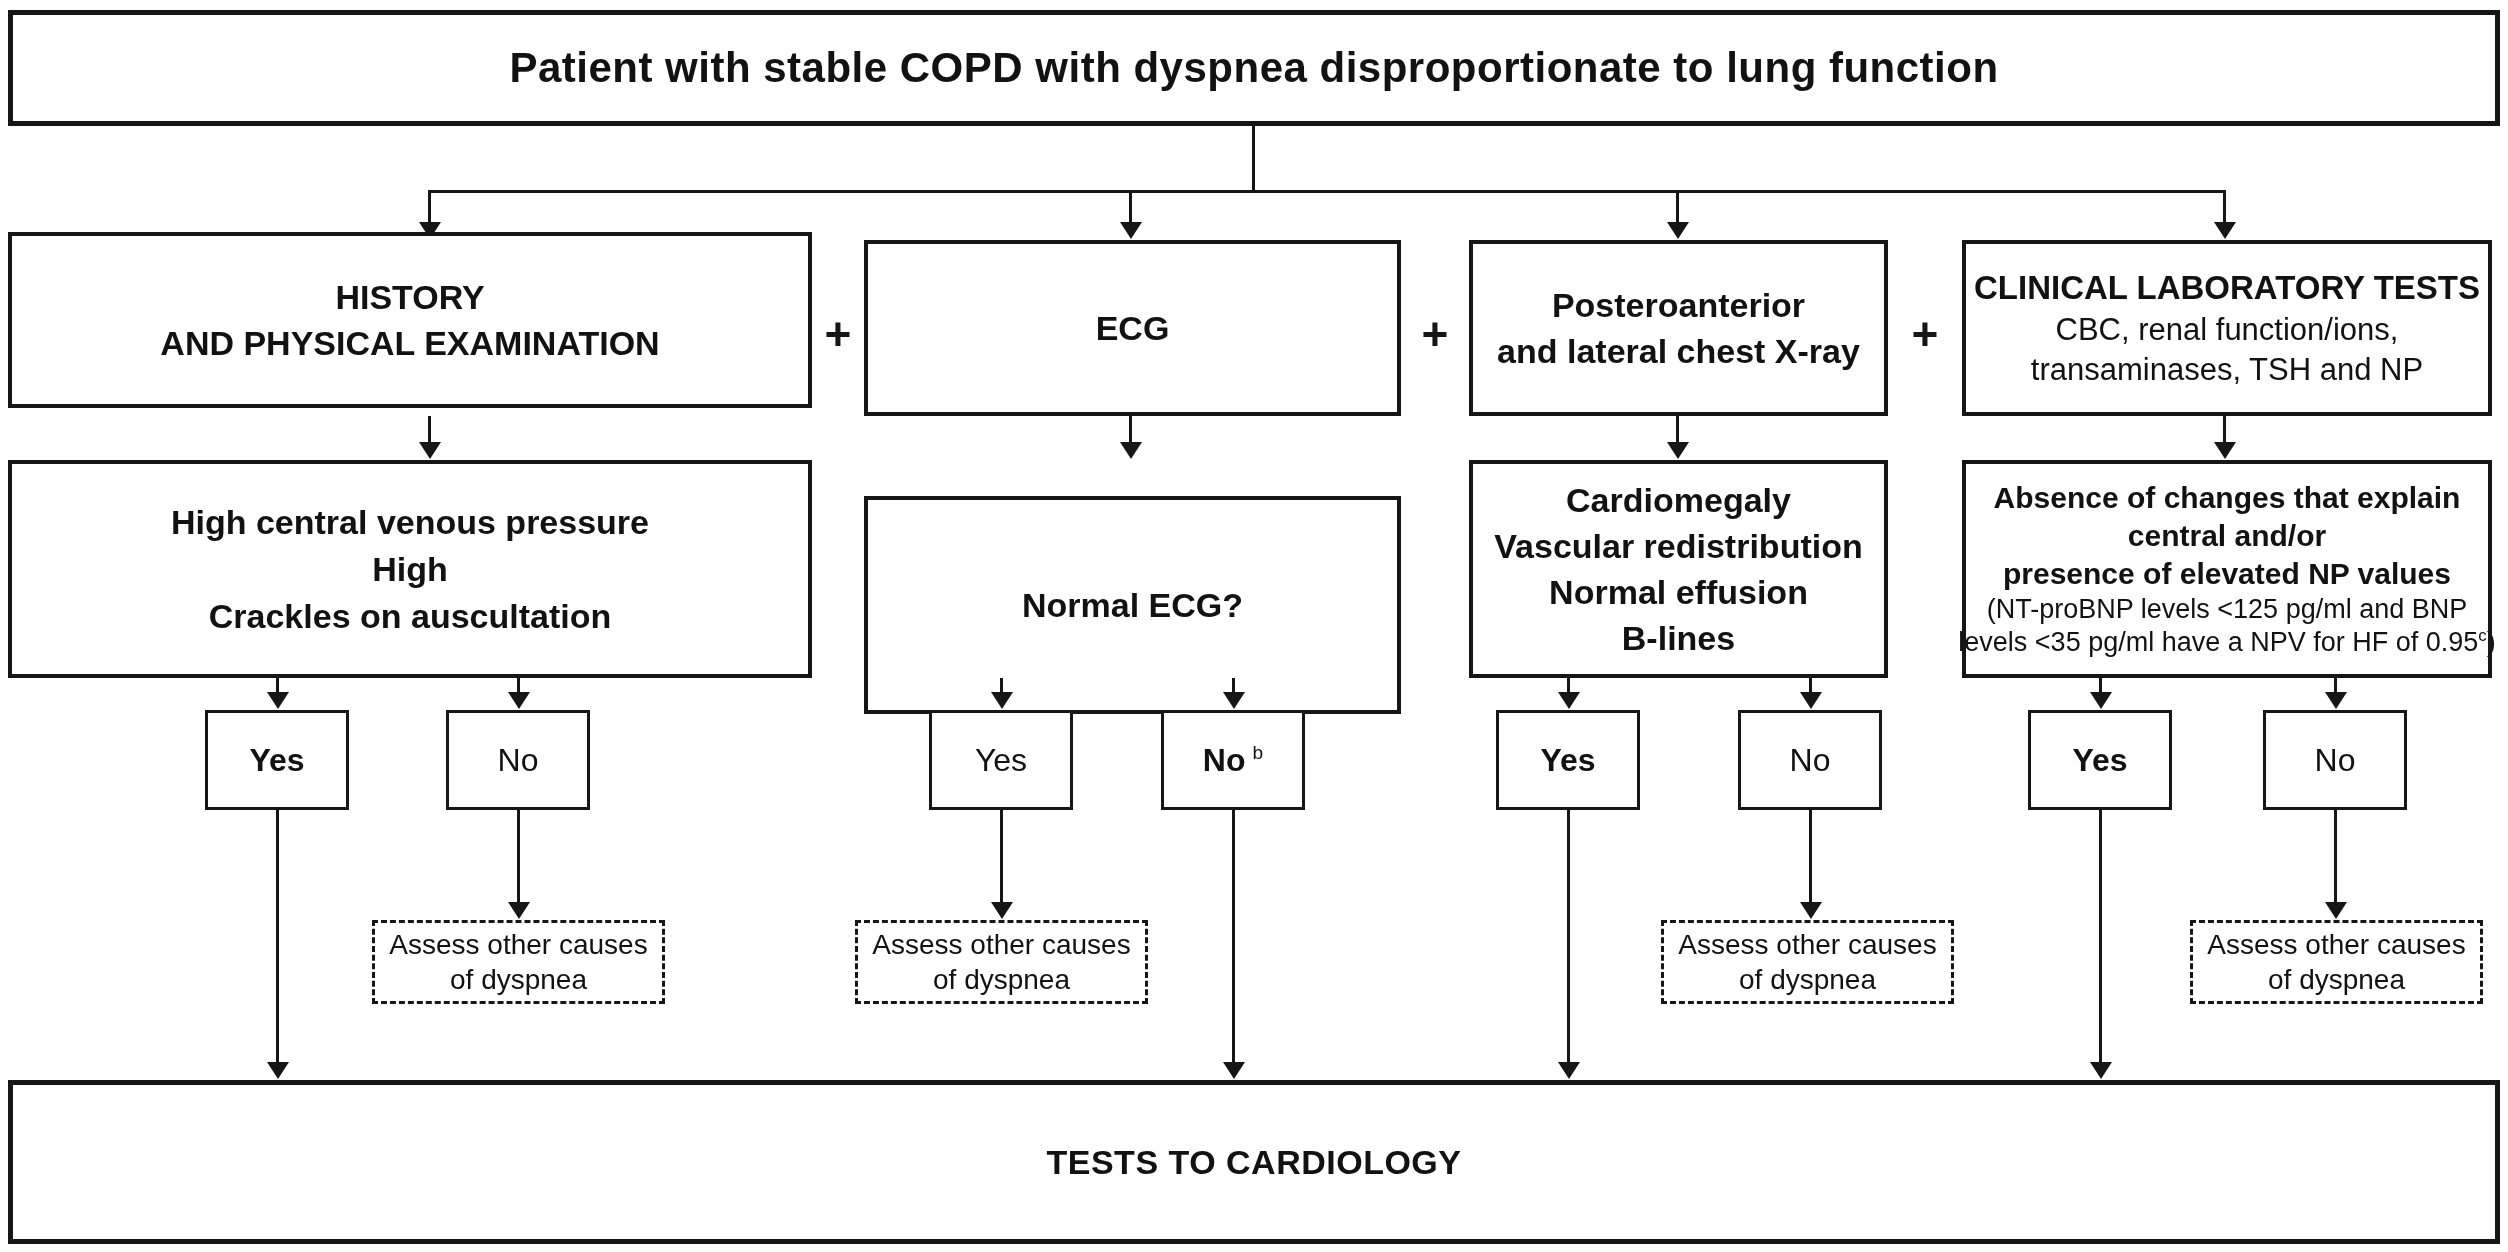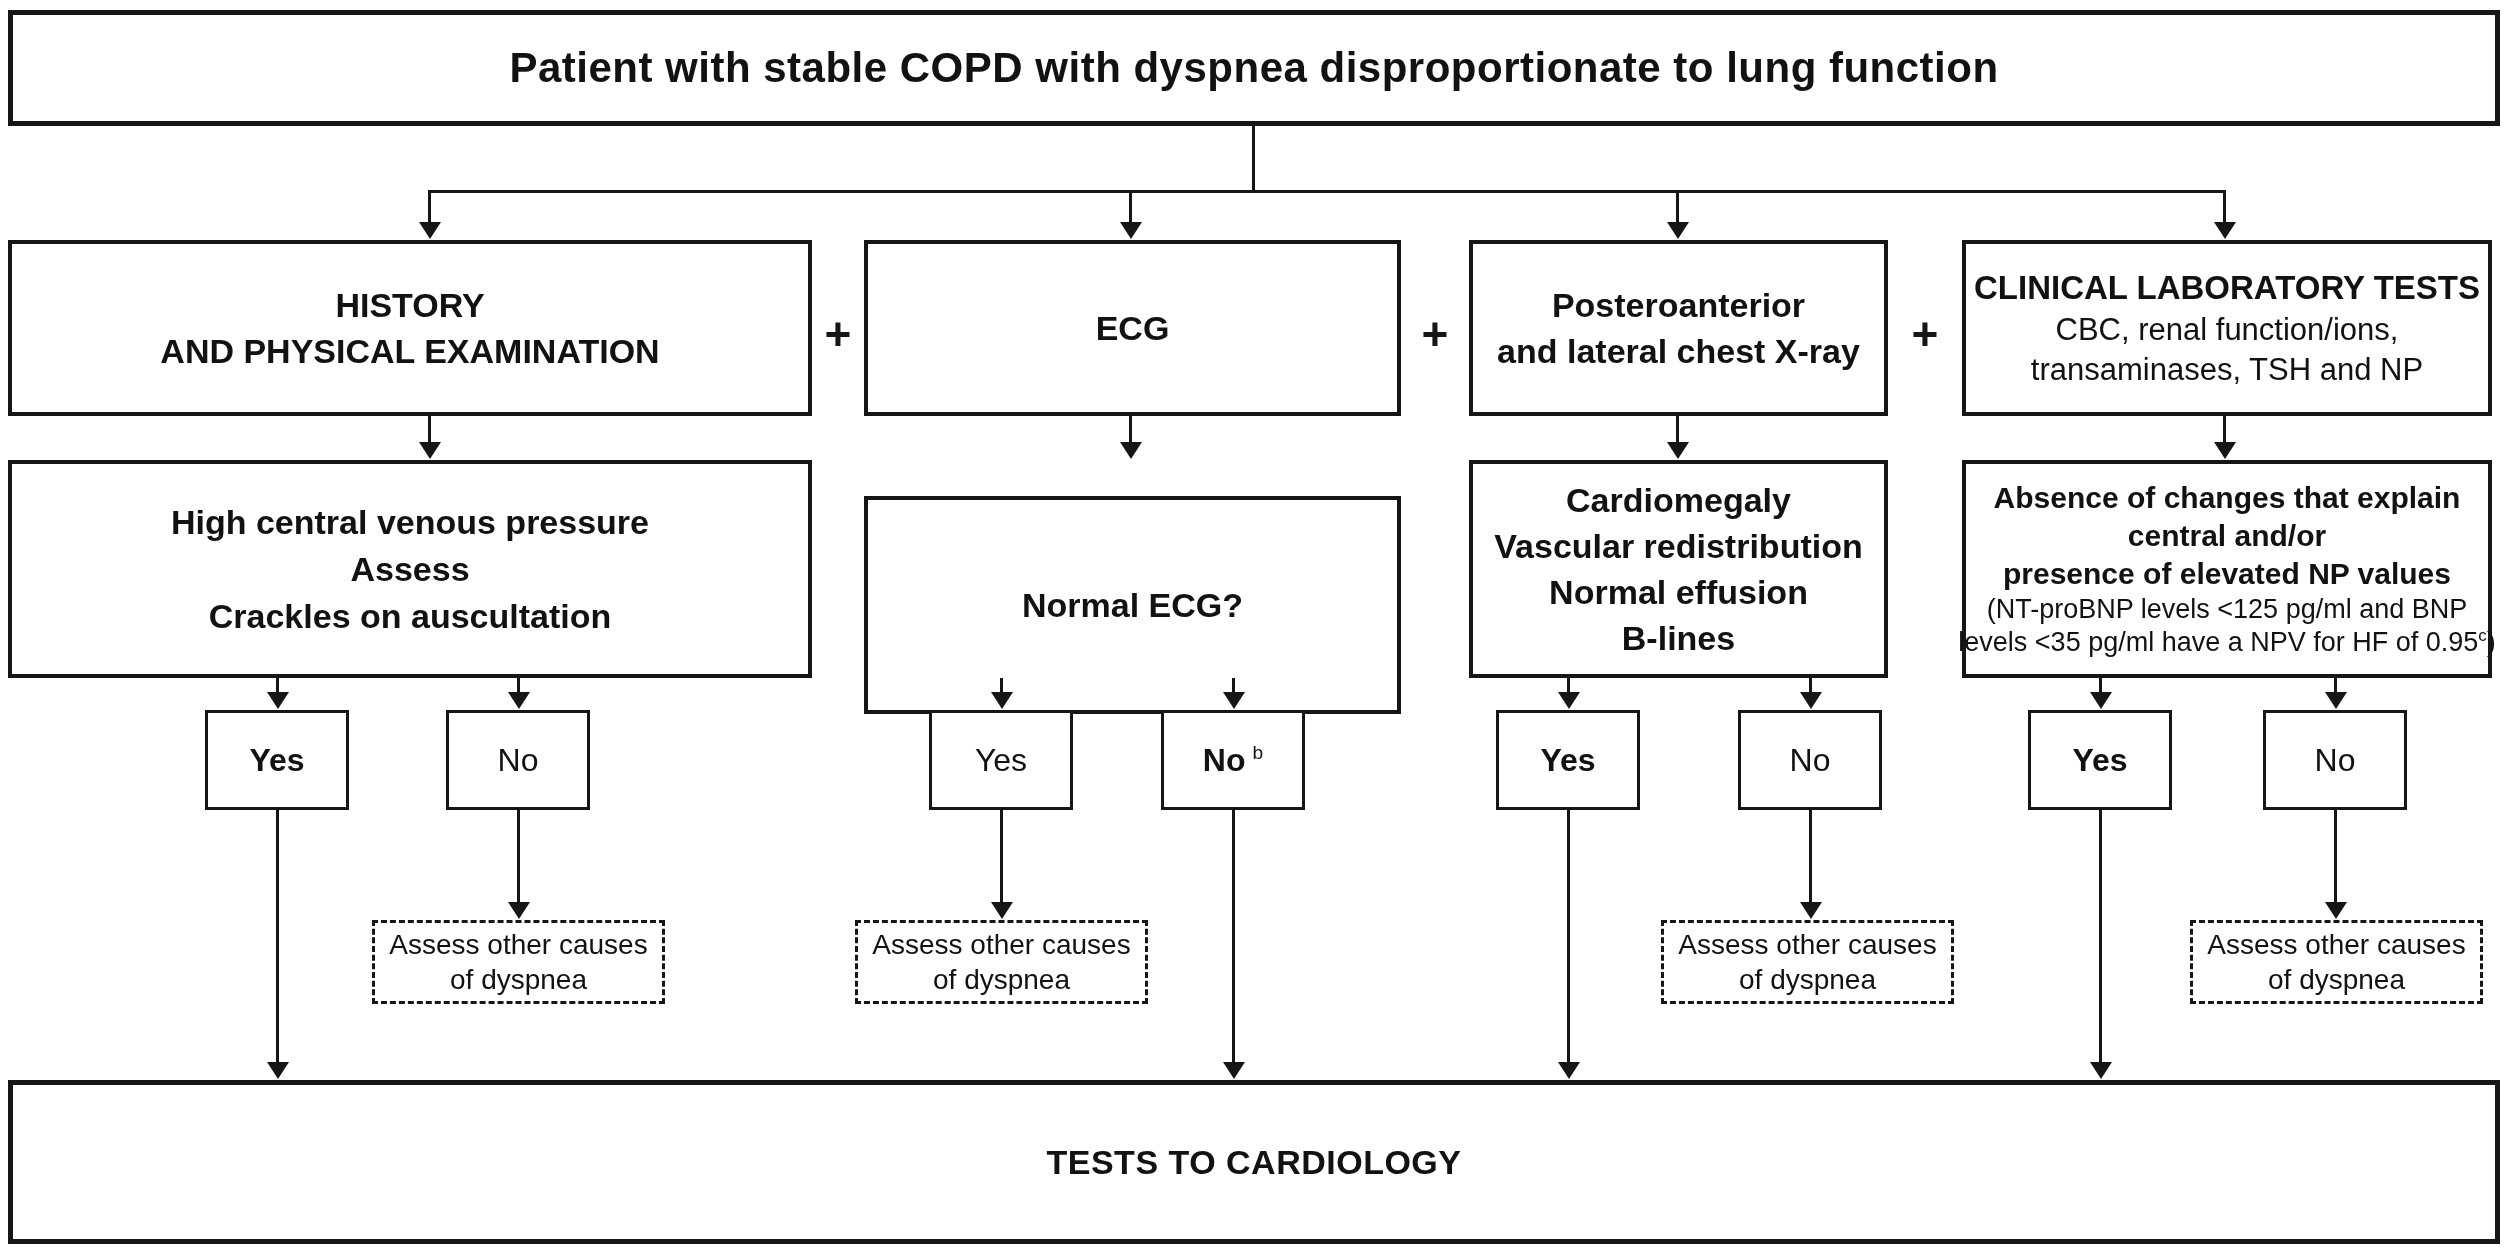--- a/index.html
+++ b/index.html
@@ -51,21 +51,21 @@
     <div class="t-title">Patient with stable COPD with dyspnea disproportionate to lung function</div>
   </div>
 
   <div class="vline" style="left:1252px; top:126px; height:64px;"></div>
   <div class="hline" style="left:430px; top:190px; width:1796px;"></div>
   <div class="arrow" style="left:428px;  top:190px; height:33px;"></div>
   <div class="arrow" style="left:1129px; top:190px; height:33px;"></div>
   <div class="arrow" style="left:1676px; top:190px; height:33px;"></div>
   <div class="arrow" style="left:2223px; top:190px; height:33px;"></div>
 
-  <div class="box" style="left:8px; top:240px; width:804px; height:176px;">
+  <div class="box" style="left:8px; top:232px; width:804px; height:176px;">
     <div class="t-head">HISTORY</div>
     <div class="t-head">AND PHYSICAL EXAMINATION</div>
   </div>
 
   <div class="plus" style="left:810px; top:306px;">+</div>
 
   <div class="box" style="left:864px; top:240px; width:537px; height:176px;">
     <div class="t-head">ECG</div>
   </div>
 
@@ -84,21 +84,21 @@
     <div class="t-sub">transaminases, TSH and NP</div>
   </div>
 
   <div class="arrow" style="left:428px;  top:416px; height:27px;"></div>
   <div class="arrow" style="left:1129px; top:416px; height:27px;"></div>
   <div class="arrow" style="left:1676px; top:416px; height:27px;"></div>
   <div class="arrow" style="left:2223px; top:416px; height:27px;"></div>
 
   <div class="box" style="left:8px; top:460px; width:804px; height:218px;">
     <div class="t-find">High central venous pressure</div>
-    <div class="t-find">Assess</div>
+    <div class="t-find">High</div>
     <div class="t-find">Crackles on auscultation</div>
   </div>
 
   <div class="box" style="left:864px; top:460px; width:537px; height:218px;margin-top:36px;">
     <div class="t-find">Normal ECG?</div>
   </div>
 
   <div class="box" style="left:1469px; top:460px; width:419px; height:218px;">
     <div class="t-find" style="line-height:46px;">Cardiomegaly</div>
     <div class="t-find" style="line-height:46px;">Vascular redistribution</div>

